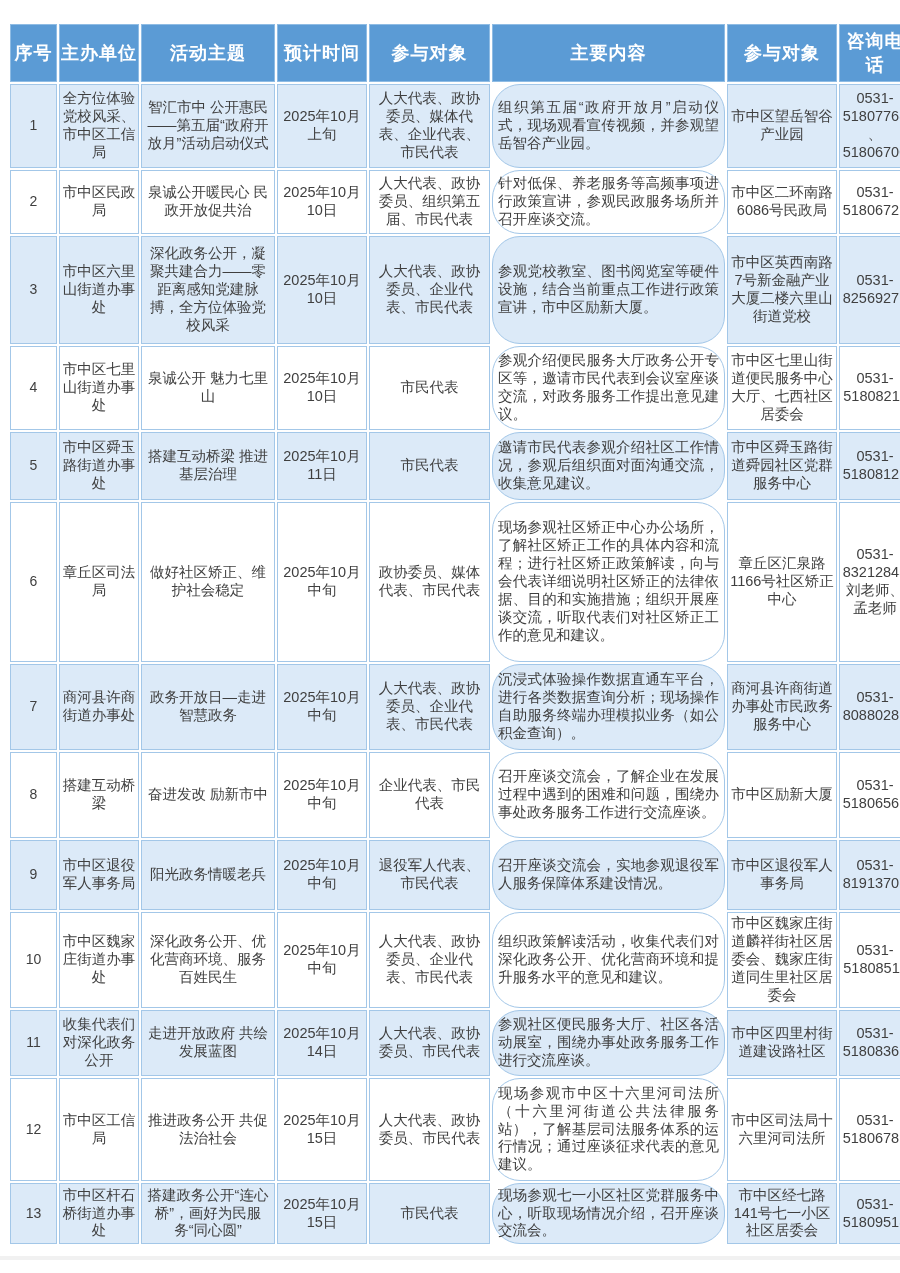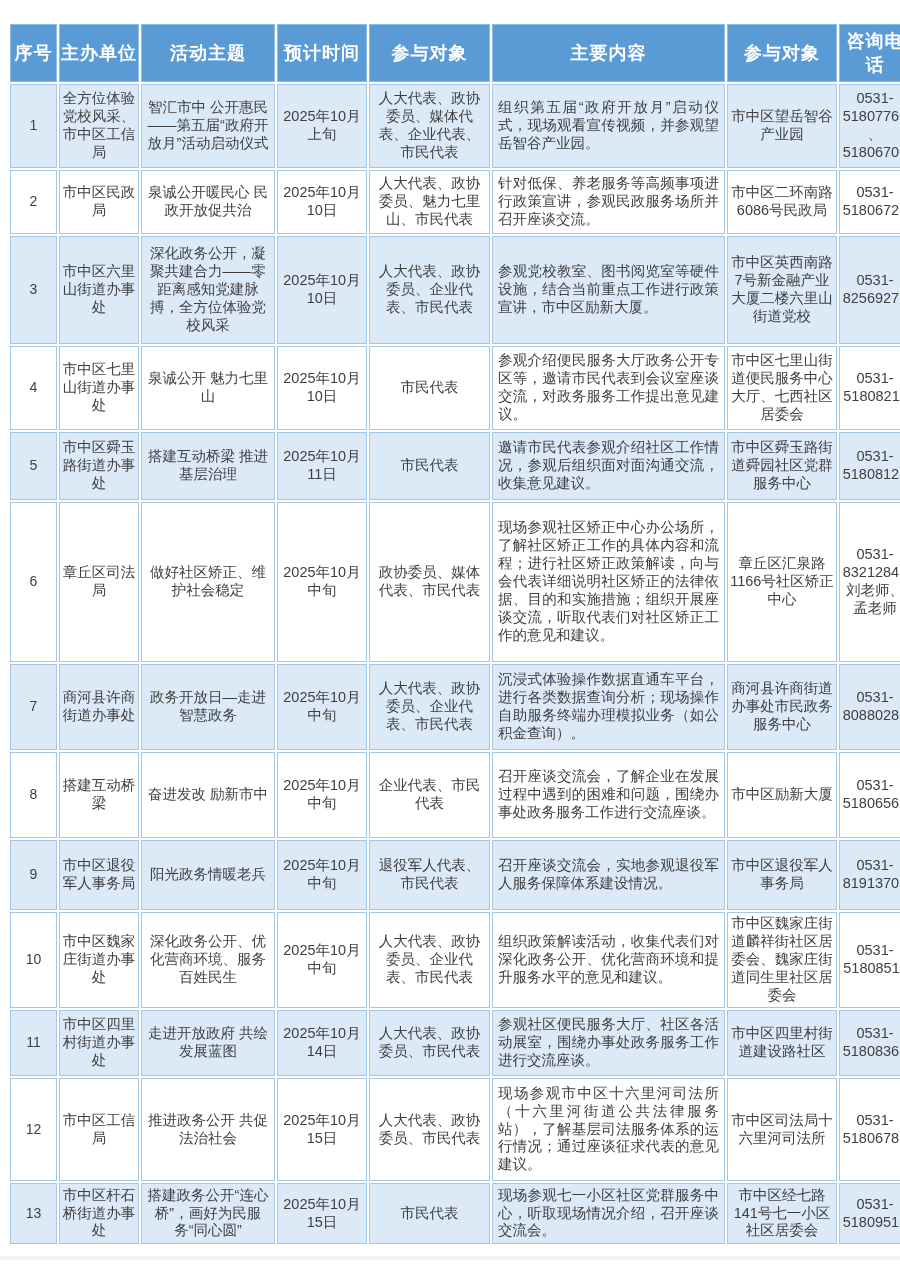--- a/index.html
+++ b/index.html
@@ -52,20 +52,21 @@
     text-align: center;
     vertical-align: middle;
     overflow-wrap: break-word;
   }
   table.activity-table tr.alt td {
     background: var(--row-alt);
   }
   table.activity-table td.col-content {
     text-align: justify;
     padding: 2px 5px;
+    border-radius: 28px;
   }
   table.activity-table td.col-seq {
     font-size: 14px;
   }
   .bottom-divider {
     position: absolute;
     left: 0;
     top: 1256px;
     width: 900px;
     height: 4px;
@@ -108,21 +109,21 @@
           <td class="col-participants">人大代表、政协委员、媒体代表、企业代表、市民代表</td>
           <td class="col-content">组织第五届“政府开放月”启动仪式，现场观看宣传视频，并参观望岳智谷产业园。</td>
           <td class="col-location">市中区望岳智谷产业园</td>
           <td class="col-phone">0531-51807768、51806700</td>
         </tr>
         <tr style="height: 64px;">
           <td class="col-seq">2</td>
           <td class="col-host">市中区民政局</td>
           <td class="col-theme">泉诚公开暖民心 民政开放促共治</td>
           <td class="col-time">2025年10月10日</td>
-          <td class="col-participants">人大代表、政协委员、魅力七里山、市民代表</td>
+          <td class="col-participants">人大代表、政协委员、组织第五届、市民代表</td>
           <td class="col-content">针对低保、养老服务等高频事项进行政策宣讲，参观民政服务场所并召开座谈交流。</td>
           <td class="col-location">市中区二环南路6086号民政局</td>
           <td class="col-phone">0531-51806726</td>
         </tr>
         <tr class="alt" style="height: 108px;">
           <td class="col-seq">3</td>
           <td class="col-host">市中区六里山街道办事处</td>
           <td class="col-theme">深化政务公开，凝聚共建合力——零距离感知党建脉搏，全方位体验党校风采</td>
           <td class="col-time">2025年10月10日</td>
           <td class="col-participants">人大代表、政协委员、企业代表、市民代表</td>
@@ -195,21 +196,21 @@
           <td class="col-host">市中区魏家庄街道办事处</td>
           <td class="col-theme">深化政务公开、优化营商环境、服务百姓民生</td>
           <td class="col-time">2025年10月中旬</td>
           <td class="col-participants">人大代表、政协委员、企业代表、市民代表</td>
           <td class="col-content">组织政策解读活动，收集代表们对深化政务公开、优化营商环境和提升服务水平的意见和建议。</td>
           <td class="col-location">市中区魏家庄街道麟祥街社区居委会、魏家庄街道同生里社区居委会</td>
           <td class="col-phone">0531-51808511</td>
         </tr>
         <tr class="alt" style="height: 66px;">
           <td class="col-seq">11</td>
-          <td class="col-host">市中区四里村街道办事处</td>
+          <td class="col-host">收集代表们对深化政务公开</td>
           <td class="col-theme">走进开放政府 共绘发展蓝图</td>
           <td class="col-time">2025年10月14日</td>
           <td class="col-participants">人大代表、政协委员、市民代表</td>
           <td class="col-content">参观社区便民服务大厅、社区各活动展室，围绕办事处政务服务工作进行交流座谈。</td>
           <td class="col-location">市中区四里村街道建设路社区</td>
           <td class="col-phone">0531-51808362</td>
         </tr>
         <tr style="height: 103px;">
           <td class="col-seq">12</td>
           <td class="col-host">市中区工信局</td>

